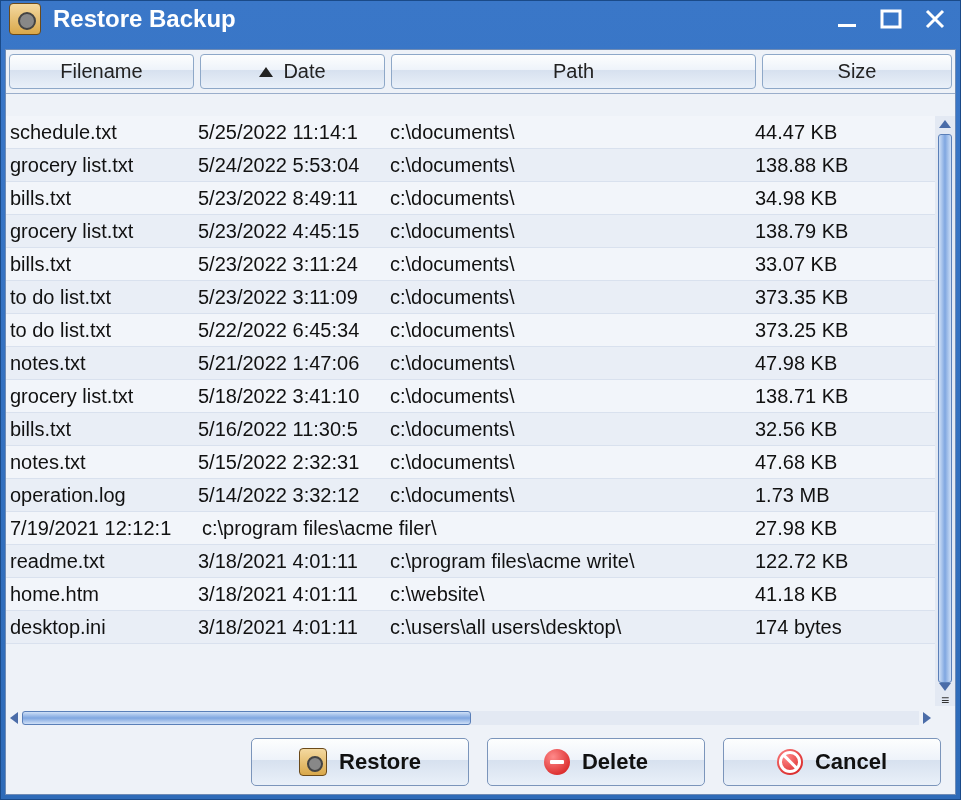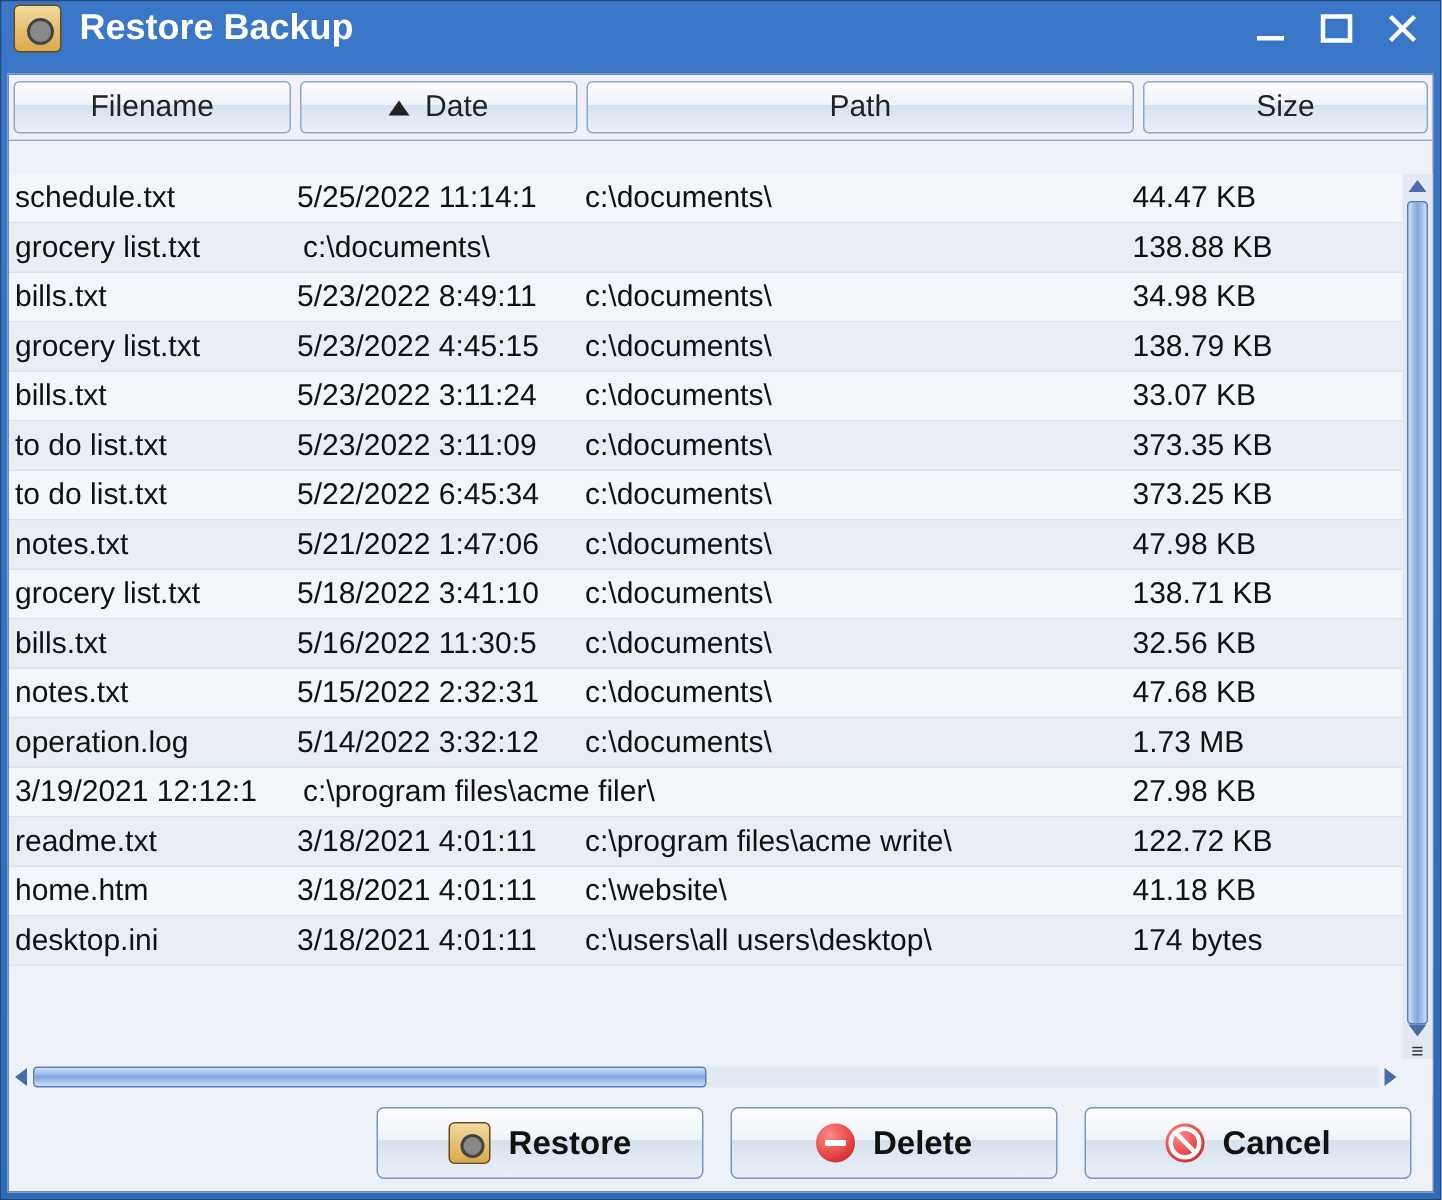--- a/index.html
+++ b/index.html
@@ -262,20 +262,21 @@
     <div class="rows">
       <div class="rows-inner" id="rows-inner">
           <div class="row">
             <div class="cell-filename">schedule.txt</div>
             <div class="cell-date">5/25/2022 11:14:1</div>
             <div class="cell-path">c:\documents\</div>
             <div class="cell-size">44.47 KB</div>
           </div>
           <div class="row">
             <div class="cell-filename">grocery list.txt</div>
+            <div class="cell-date">5/24/2022 5:53:04</div>
             <div class="cell-path">c:\documents\</div>
             <div class="cell-size">138.88 KB</div>
           </div>
           <div class="row">
             <div class="cell-filename">bills.txt</div>
             <div class="cell-date">5/23/2022 8:49:11</div>
             <div class="cell-path">c:\documents\</div>
             <div class="cell-size">34.98 KB</div>
           </div>
           <div class="row">
@@ -326,21 +327,21 @@
             <div class="cell-path">c:\documents\</div>
             <div class="cell-size">47.68 KB</div>
           </div>
           <div class="row">
             <div class="cell-filename">operation.log</div>
             <div class="cell-date">5/14/2022 3:32:12</div>
             <div class="cell-path">c:\documents\</div>
             <div class="cell-size">1.73 MB</div>
           </div>
           <div class="row">
-            <div class="cell-date">3/19/2021 12:12:1</div>
+            <div class="cell-date">7/19/2021 12:12:1</div>
             <div class="cell-path">c:\program files\acme filer\</div>
             <div class="cell-size">27.98 KB</div>
           </div>
           <div class="row">
             <div class="cell-filename">readme.txt</div>
             <div class="cell-date">3/18/2021 4:01:11</div>
             <div class="cell-path">c:\program files\acme write\</div>
             <div class="cell-size">122.72 KB</div>
           </div>
           <div class="row">

